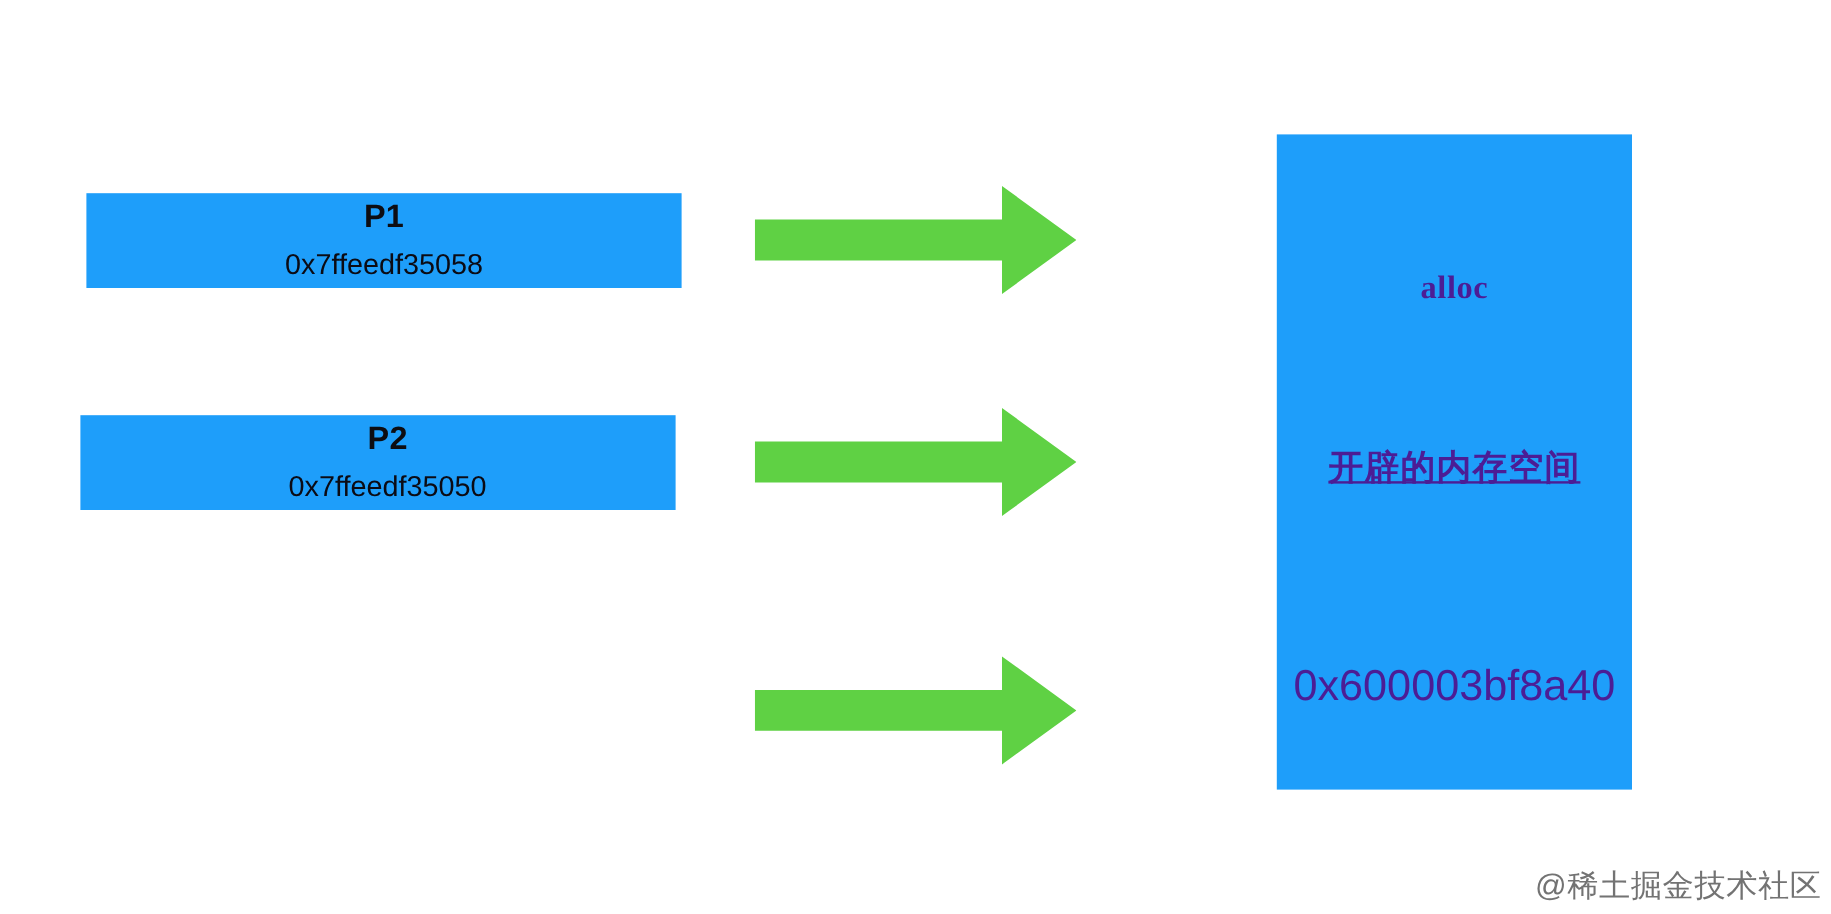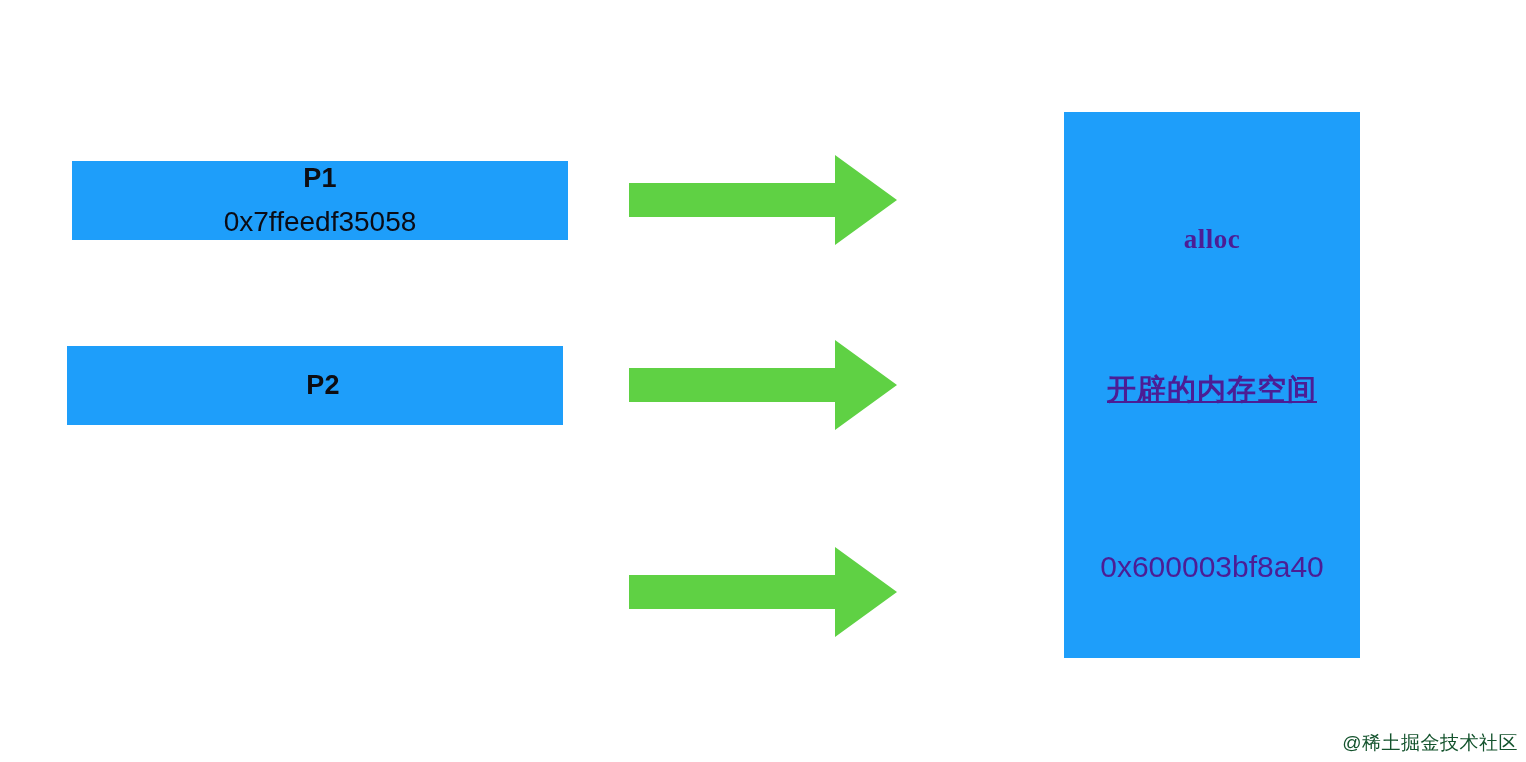--- a/index.html
+++ b/index.html
@@ -31,21 +31,21 @@
     text-align: right;
   }
   .ptr-name {
     font-size: 27px;
     font-weight: bold;
     line-height: 1.05;
     letter-spacing: 0.2px;
     color: #0d0d12;
   }
   .ptr-addr {
-    font-size: 28px;
+    font-size: 24px;
     font-weight: 400;
     line-height: 1.12;
     letter-spacing: 0px;
     color: #0b0b14;
     margin-top: 14px;
   }
 
   .box-p1 { left: 72px;  top: 161px; width: 496px; height: 79px; }
   .box-p2 { left: 67px;  top: 346px; width: 496px; height: 79px; padding-left: 16px; }
   .box-p3 { left: 67px;  top: 553px; width: 496px; height: 79px; }
@@ -87,49 +87,50 @@
   }
   .mem-desc {
     top: 258px;
     font-size: 29px;
     font-weight: bold;
     letter-spacing: 1px;
     text-decoration: underline;
   }
   .mem-addr {
     top: 438px;
-    font-size: 30px;
+    font-size: 36px;
     font-weight: 400;
     letter-spacing: 0px;
   }
 
   
   .watermark {
     position: absolute;
     right: 8px;
     bottom: 6px;
-    font-size: 19px;
-    color: #14532d;
+    font-size: 26px;
+    color: #737373;
     letter-spacing: 0.5px;
     white-space: nowrap;
     user-select: none;
   }
 </style>
 </head>
 <body>
 
 <div id="canvas">
 
   <div class="ptr-box box-p1">
     <div class="ptr-name">P1</div>
     <div class="ptr-addr">0x7ffeedf35058</div>
   </div>
 
   <div class="ptr-box box-p2">
     <div class="ptr-name">P2</div>
+    <div class="ptr-addr">0x7ffeedf35050</div>
   </div>
 
 
   <div class="arrow arrow-1">
     <svg viewBox="0 0 268 100" preserveAspectRatio="none" aria-hidden="true">
       <polygon points="0,33 206,33 206,5 268,50 206,95 206,67 0,67" fill="#5FD144"></polygon>
     </svg>
   </div>
 
   <div class="arrow arrow-2">

